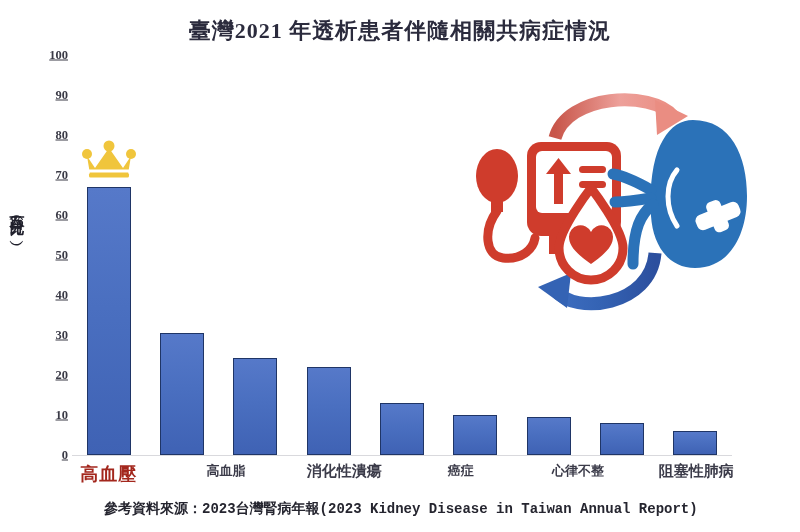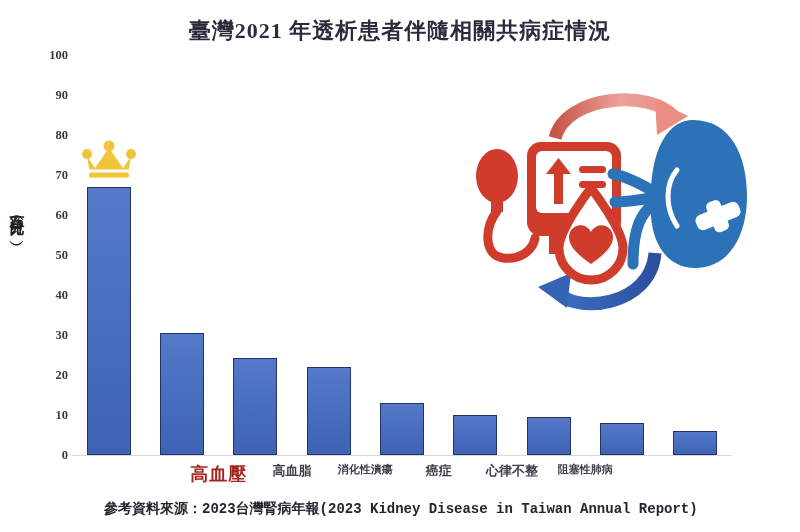--- a/index.html
+++ b/index.html
@@ -48,20 +48,21 @@
   }
   .y-label {
     position: absolute;
     right: 0;
     transform: translateY(-50%);
     font-size: 12.5px;
     font-weight: bold;
     color: #3a3a46;
     font-family: "Liberation Serif", "DejaVu Serif", serif;
     white-space: nowrap;
+    text-decoration: underline;
   }
   .y-axis-title {
     position: absolute;
     left: 2px;
     top: 150px;
     width: 22px;
     font-size: 15px;
     font-weight: bold;
     color: #20202c;
     writing-mode: vertical-rl;
@@ -113,39 +114,39 @@
     height: 42px;
   }
 
   
   .x-labels {
     position: absolute;
     left: 72px;
     top: 462px;
     width: 660px;
     display: flex;
-    justify-content: center;
+    justify-content: space-between;
   }
   .x-label {
     width: 73.3px;
     text-align: center;
     font-size: 13px;
     font-weight: bold;
     color: #3b3b49;
     letter-spacing: 0px;
     font-family: "Liberation Serif", "DejaVu Serif", serif;
     white-space: nowrap;
   }
   .x-label.highlight {
     color: #a3271d;
     font-size: 18px;
     letter-spacing: 1px;
   }
   .x-label.small {
-    font-size: 11px;
+    font-size: 15px;
   }
 
   
   .source-note {
     position: absolute;
     left: 104px;
     top: 500px;
     font-size: 14px;
     font-weight: 600;
     color: #25252f;

